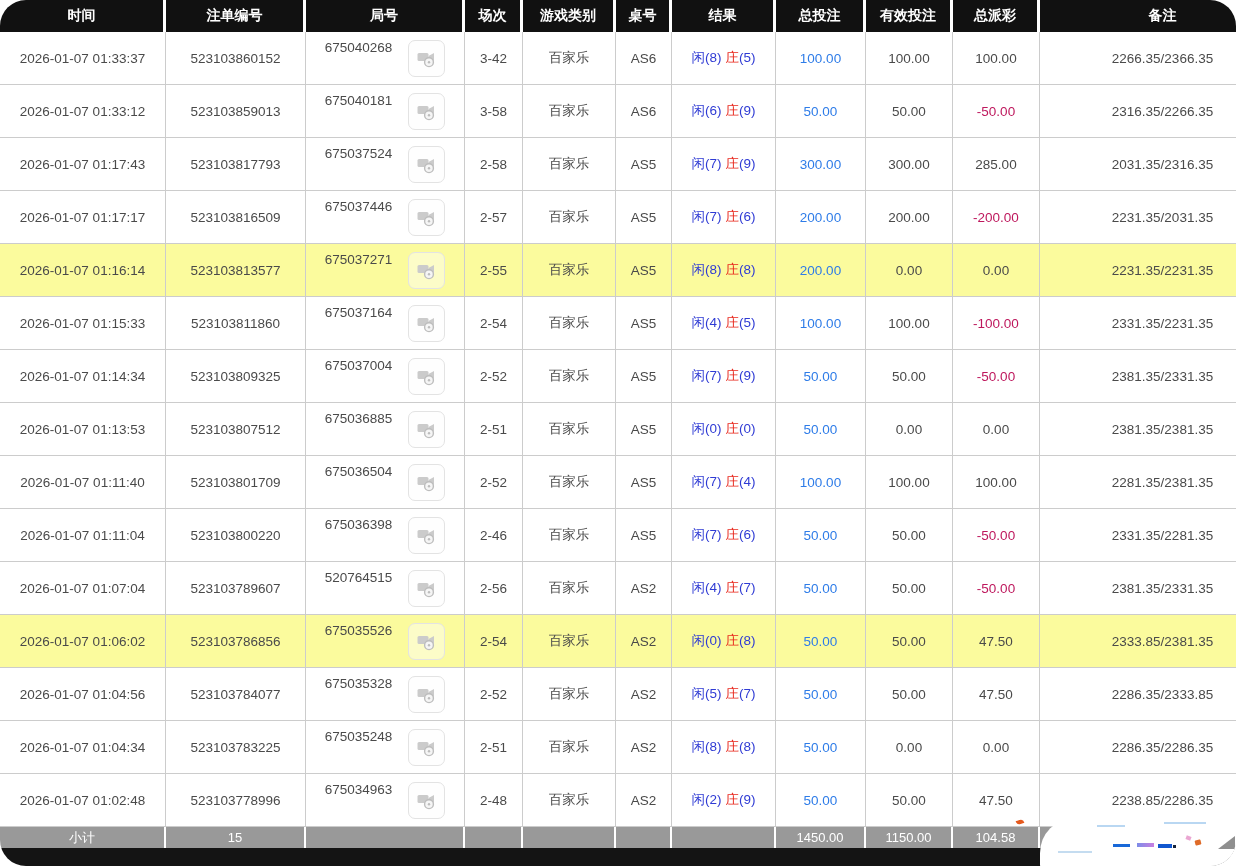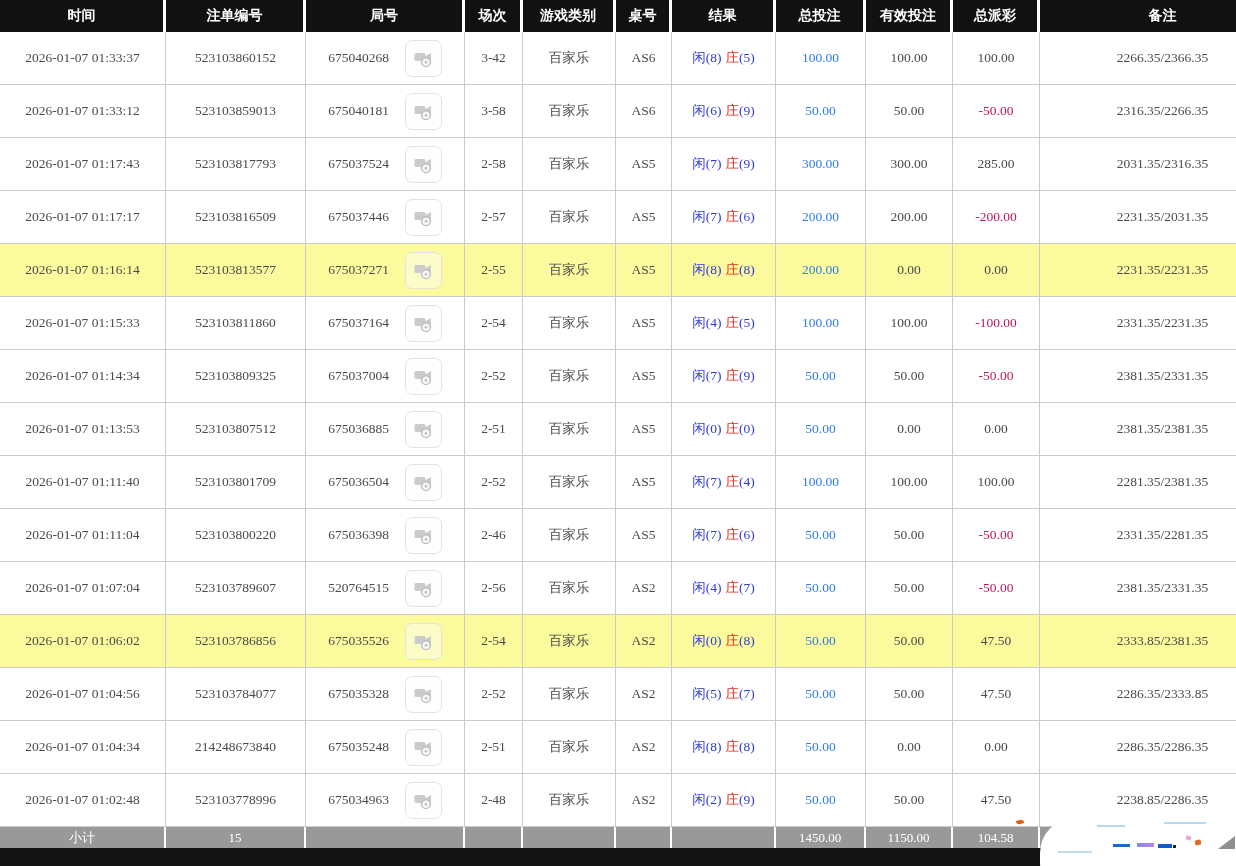--- a/index.html
+++ b/index.html
@@ -1,26 +1,26 @@
 <!DOCTYPE html>
 <html><head>
 <meta charset="utf-8">
 <style>
   html,body{margin:0;padding:0;background:#fff;}
   .screen{position:relative;width:1236px;height:866px;overflow:hidden;background:#fff;
-          font-family:Liberation Serif, serif;}
+          font-family:Liberation Sans, sans-serif;border-radius:26px;}
   table.records{border-collapse:separate;border-spacing:0;table-layout:fixed;width:1285px;}
   table.records th{background:#111;color:#fff;font-size:14px;font-weight:bold;height:32px;
       border-right:3px solid #fff;padding:0;text-align:center;box-sizing:border-box;}
   table.records th:last-child{border-right:none;}
   tbody td{height:53px;border-bottom:1px solid #ccc;border-right:1px solid #ccc;
       text-align:center;font-size:13.5px;color:#4a4a4a;padding:0;box-sizing:border-box;background:#fff;}
   tbody td:last-child{border-right:none;}
   tbody tr.hl td{background:#fbfb9d;}
-  .round-wrap{display:flex;align-items:center;justify-content:center;gap:16px;}
+  .round-wrap{display:flex;justify-content:center;gap:16px;}
   .video-btn{width:37px;height:37px;border:1px solid #e3e3e3;border-radius:7px;
       background:rgba(252,252,252,0.45);display:inline-flex;align-items:center;justify-content:center;
       cursor:pointer;padding:0;}
   .bet-link{color:#2e7ce8;cursor:pointer;}
   .neg{color:#be185d;}
   .res-b{color:#2f3bd4;}
   .res-r{color:#e8271c;margin-left:4px;}
   tfoot tr.sub td{background:#999;color:#fff;border-right:2px solid #fff;border-bottom:none;
       height:21px;font-size:13px;text-align:center;padding:0;box-sizing:border-box;}
   tfoot tr.sub td:last-child{border-right:none;}
@@ -450,21 +450,21 @@
       <td>
         <span class="res-b">闲</span><span class="res-b">(5)</span><span class="res-r">庄</span><span class="res-b">(7)</span>
       </td>
       <td><span class="bet-link">50.00</span></td>
       <td><span>50.00</span></td>
       <td><span>47.50</span></td>
       <td><span>2286.35/2333.85</span></td>
     </tr>
         <tr>
       <td><span>2026-01-07 01:04:34</span></td>
-      <td><span>214248673840</span></td>
+      <td><span>523103783225</span></td>
       <td>
         <div class="round-wrap">
           <span>675035248</span>
           <button class="video-btn">
             <span style="display:inline-flex;">
               <svg width="21" height="21" viewBox="0 0 21 21">
                 <rect x="1.5" y="5" width="11" height="8" rx="1.5" fill="#cbcbcb"></rect>
                 <polygon points="12.5,8 18,5 18,13 12.5,10.5" fill="#cbcbcb"></polygon>
                 <circle cx="13" cy="14.2" r="4.4" fill="#f5f5f5" stroke="#bdbdbd" stroke-width="1.4"></circle>
                 <circle cx="13" cy="14.2" r="1.2" fill="#bdbdbd"></circle>

